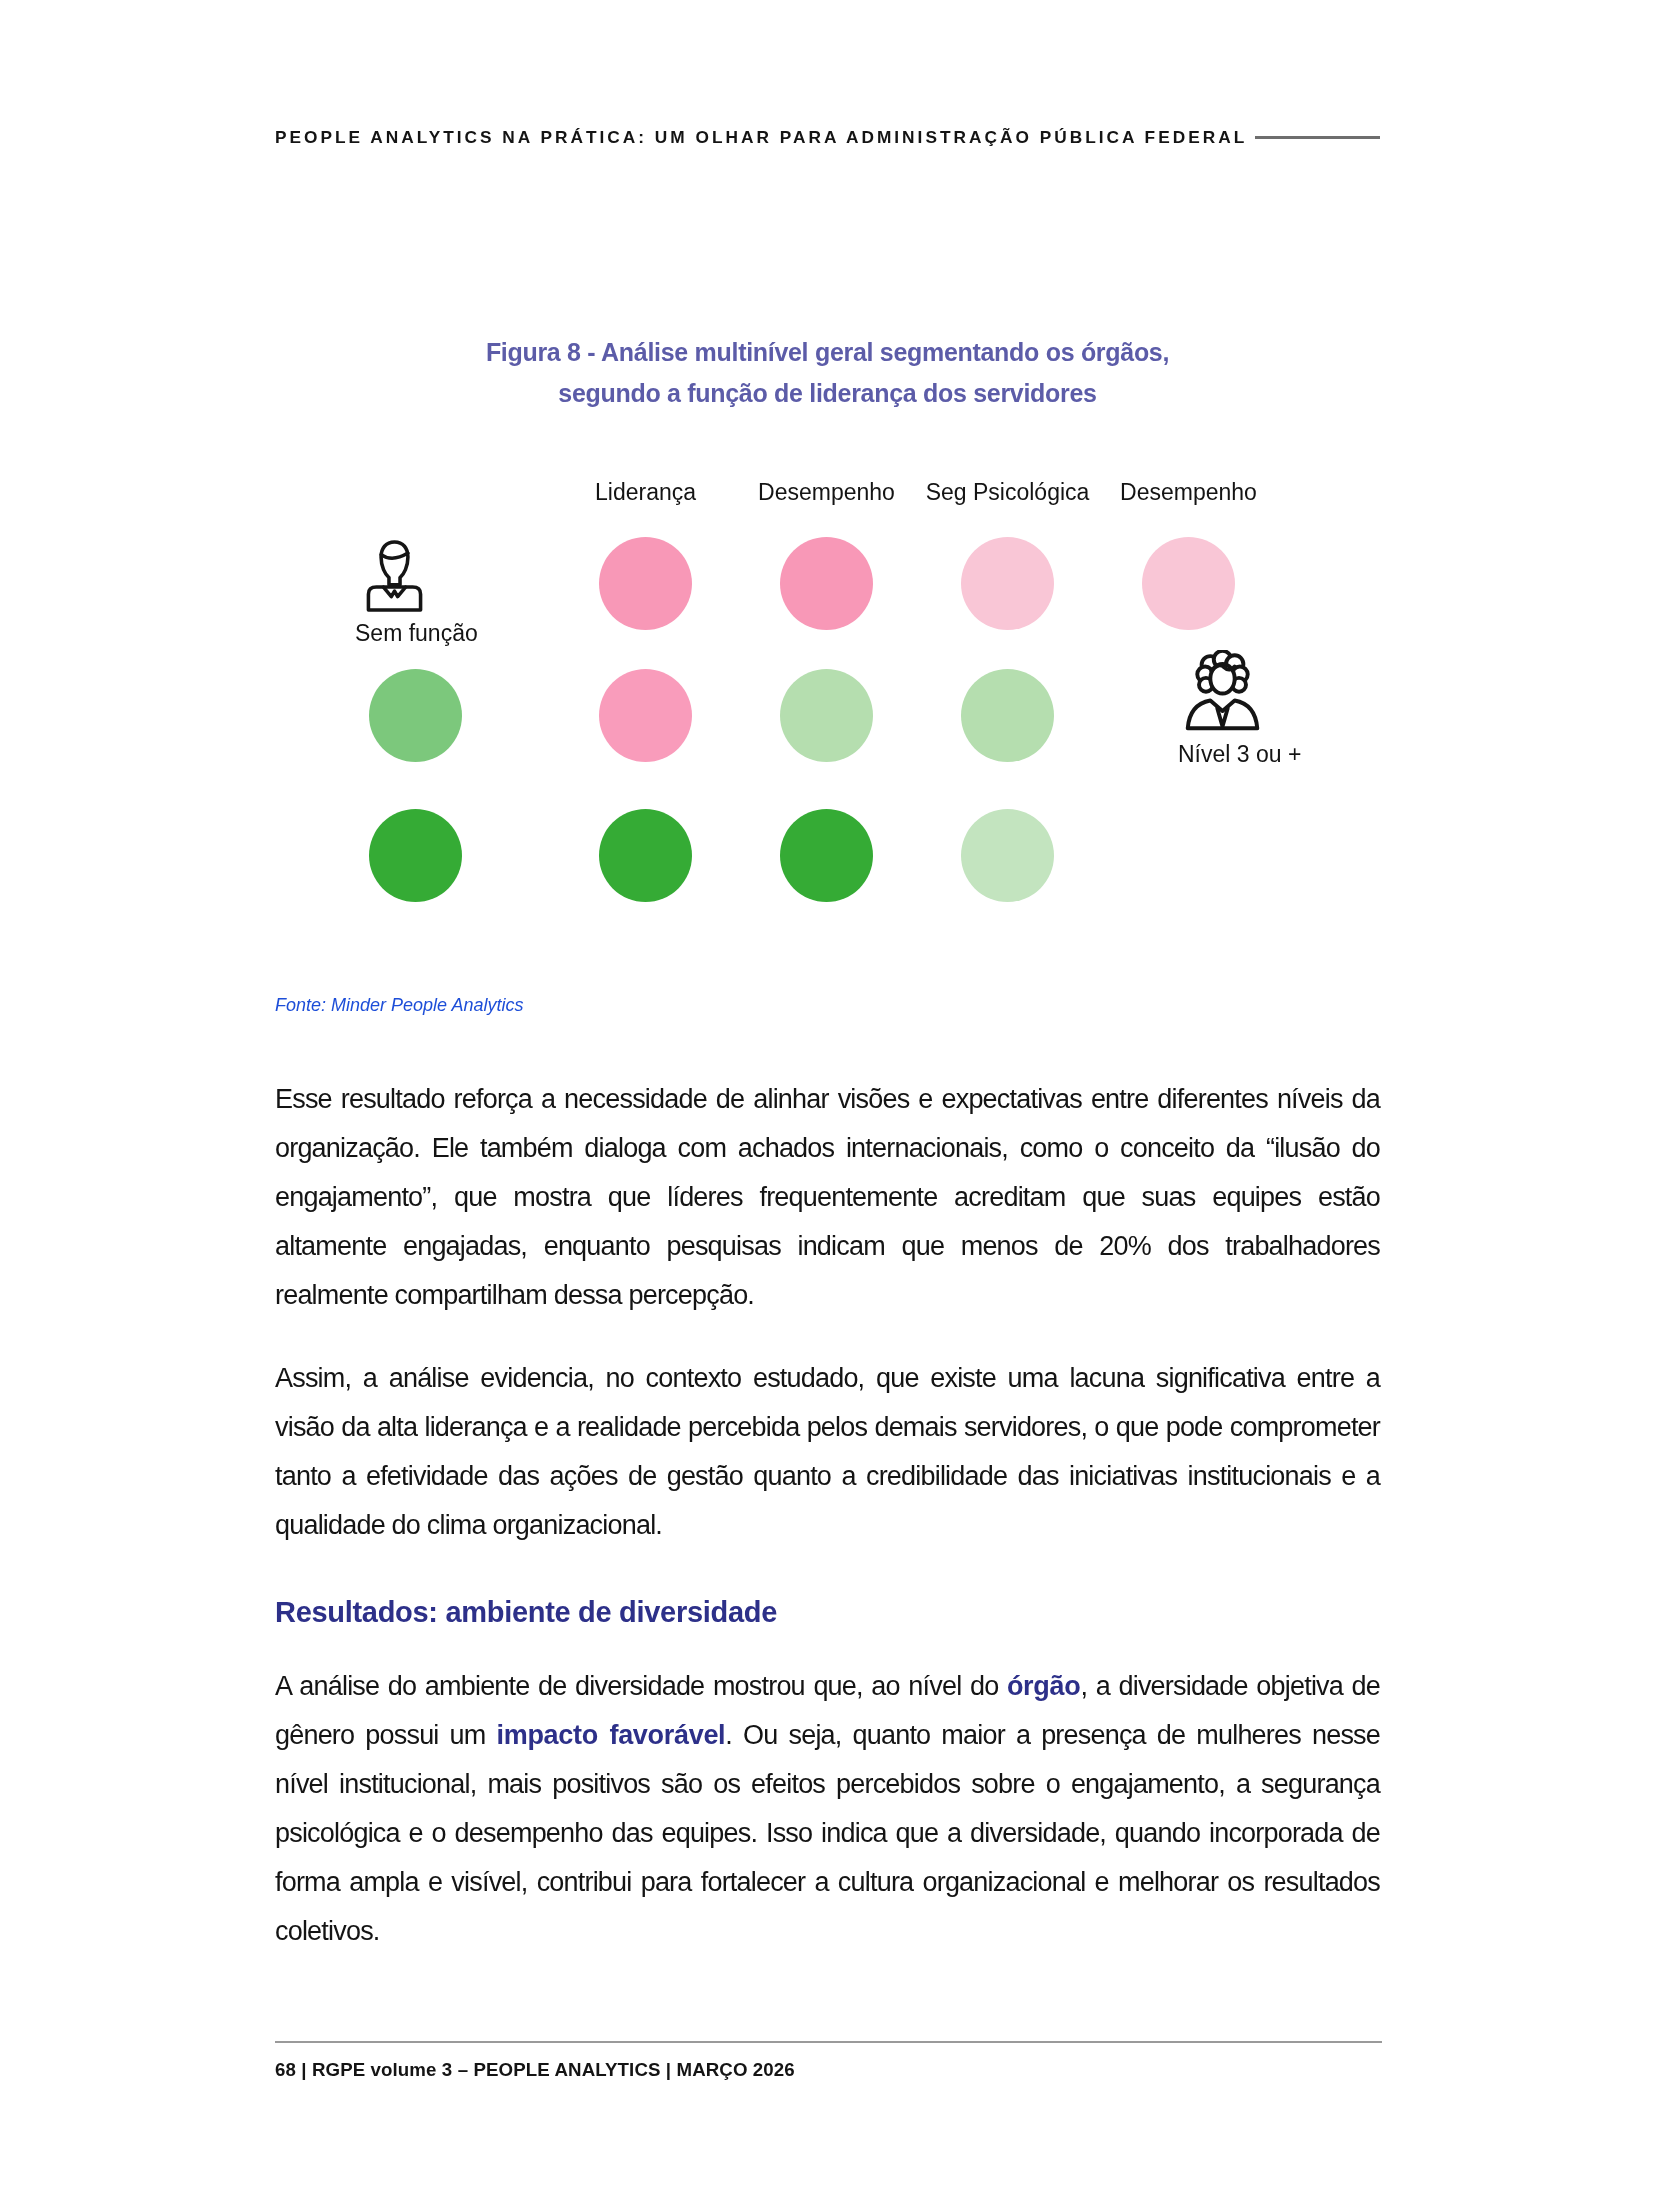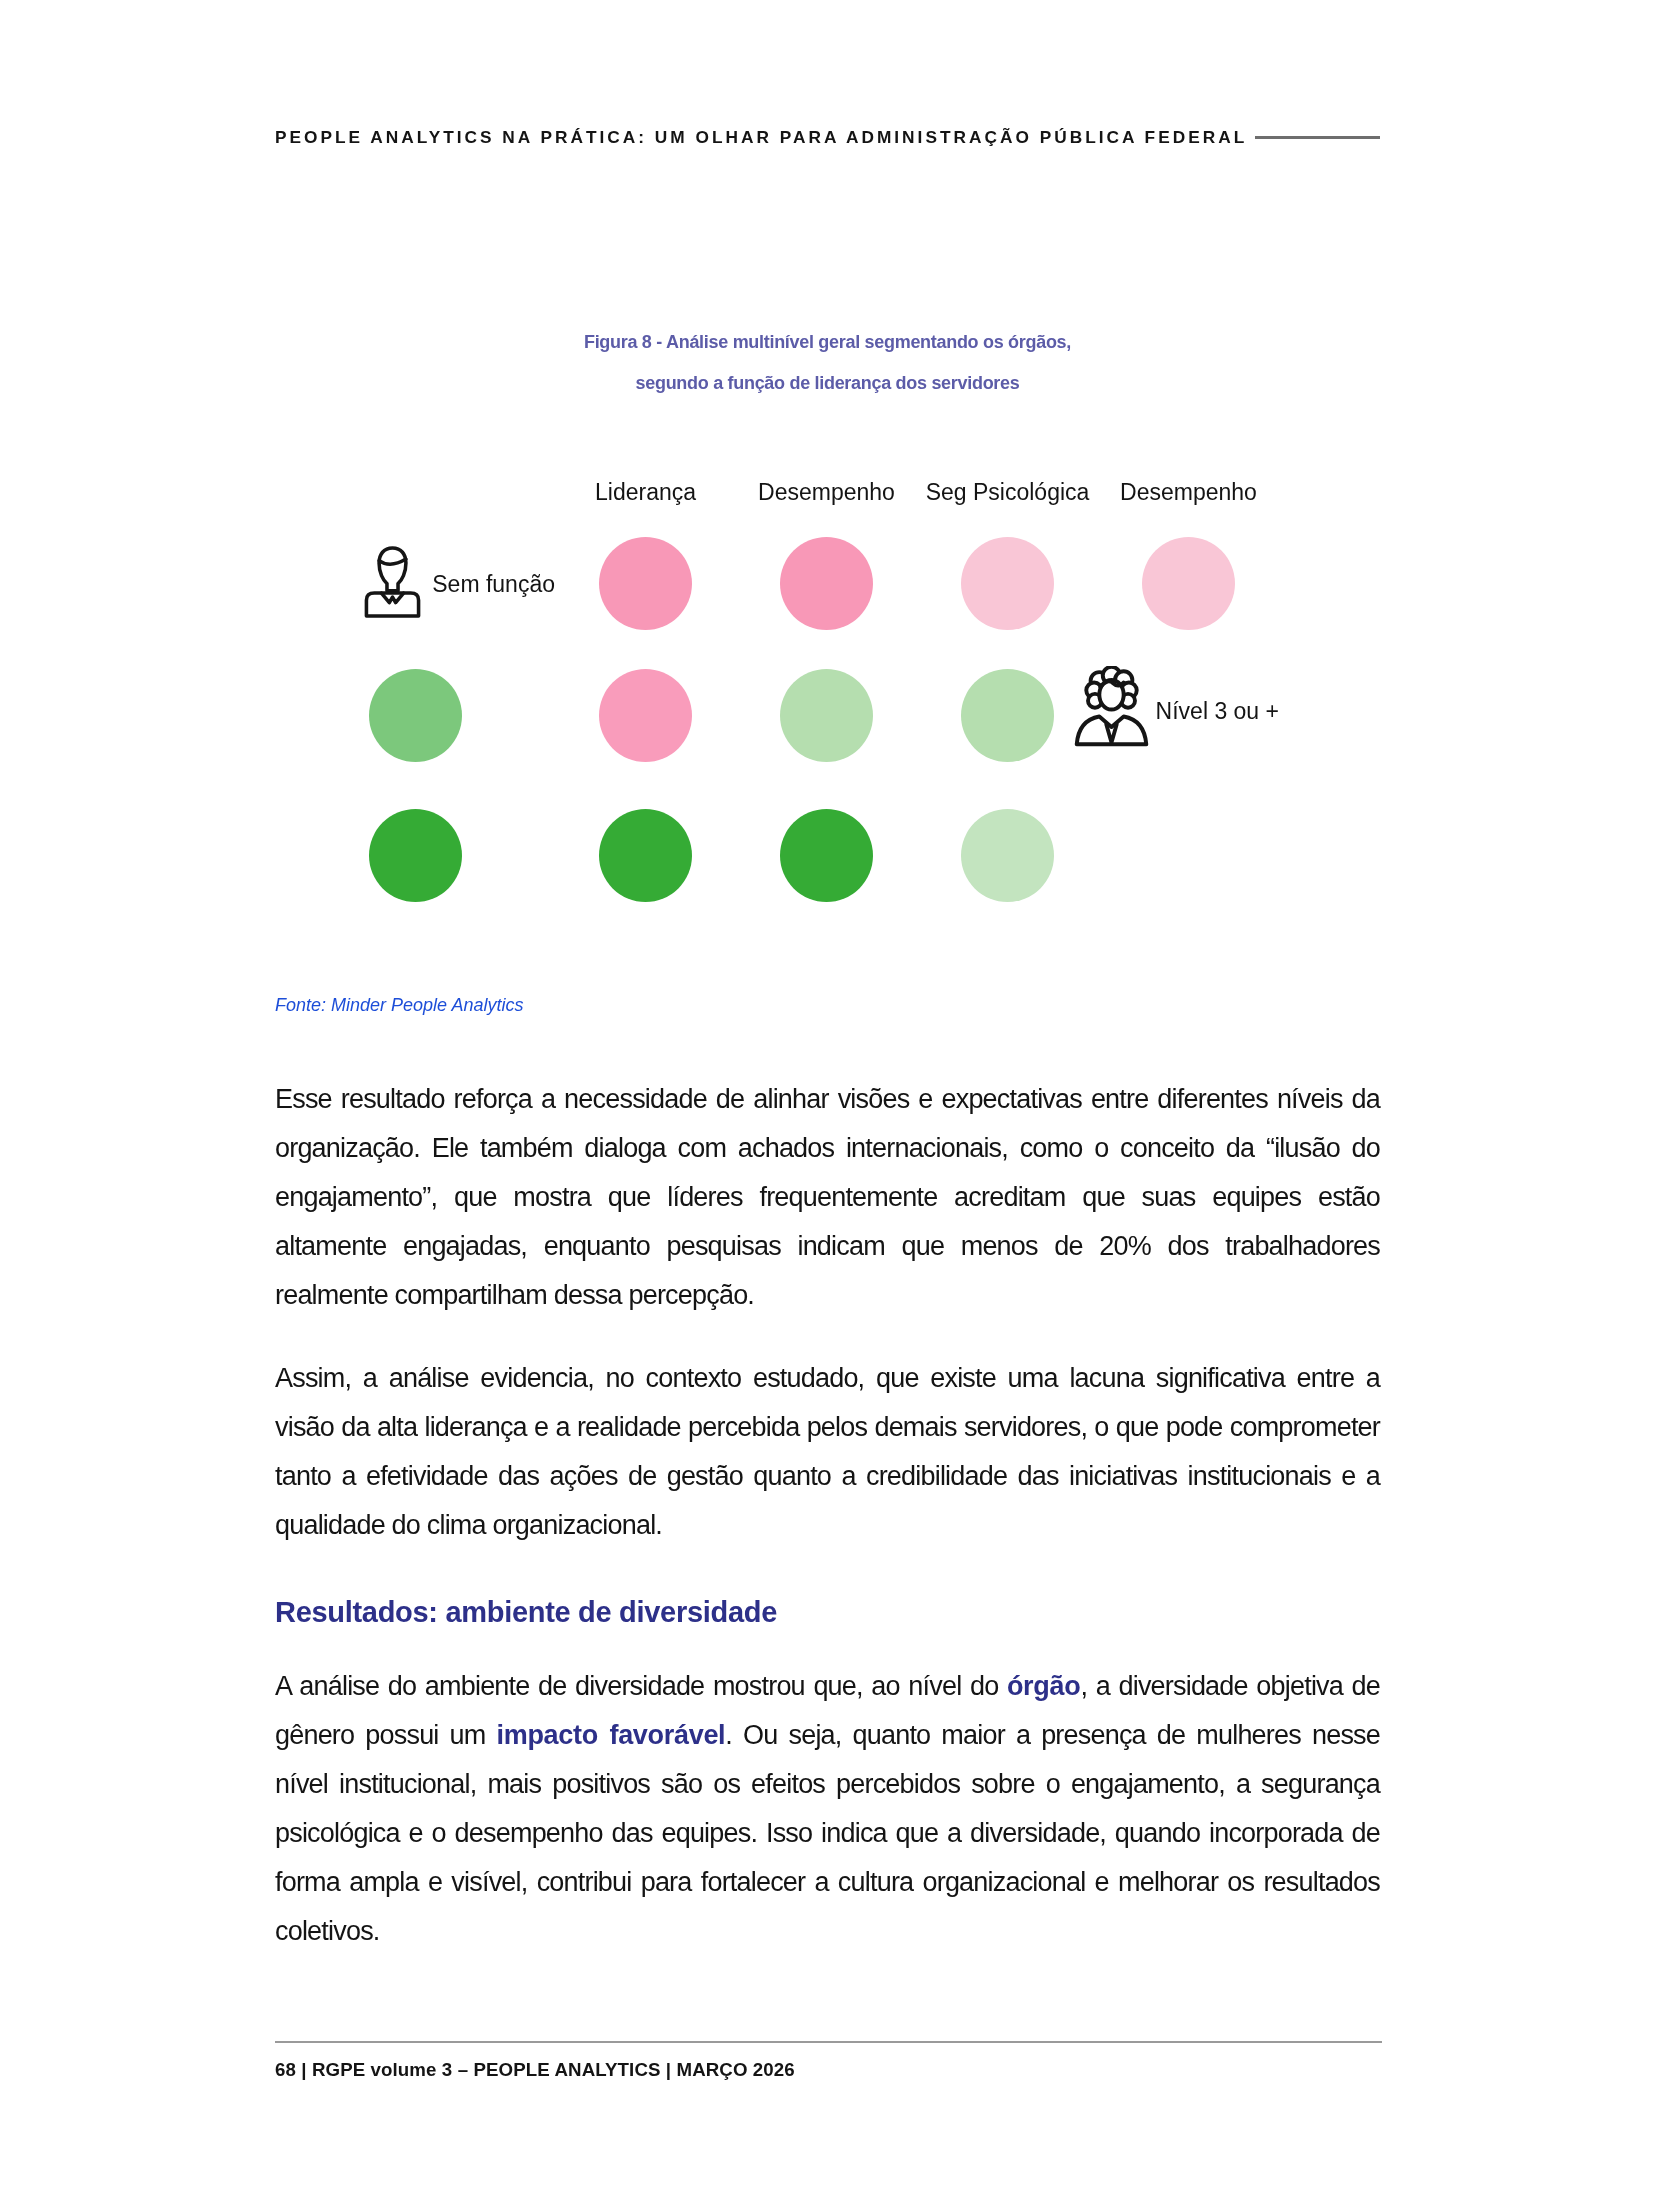--- a/index.html
+++ b/index.html
@@ -17,38 +17,38 @@
     display:flex;align-items:center;gap:8px;
   }
   .running-header .rh-title{
     font-size:17.3px;font-weight:700;letter-spacing:3px;
     color:#141414;white-space:nowrap;
   }
   .running-header .rh-rule{flex:1;height:2.7px;background:#6E6E6E;}
 
   
   .figure-title{
-    position:absolute;left:275px;top:322px;width:1105px;
-    text-align:center;font-weight:700;font-size:18px;line-height:41px;
+    position:absolute;left:275px;top:332px;width:1105px;
+    text-align:center;font-weight:700;font-size:25px;line-height:41px;
     letter-spacing:-0.3px;color:#5C5CA8;
   }
 
   
   .matrix{
     position:absolute;left:275px;top:467px;
     display:grid;
     grid-template-columns:280px repeat(4,181px);
     grid-template-rows:50px 133px 130px 150px;
   }
   .col-header{
     display:flex;align-items:center;justify-content:center;
     font-size:23px;color:#141414;white-space:nowrap;
   }
   .row-label-cell{
-    display:flex;align-items:center;justify-content:flex-end;
+    display:flex;flex-direction:column;justify-content:flex-end;
     padding-left:80px;padding-bottom:2.7px;
   }
   .row-label-cell.last{padding-bottom:12px;}
   .row-label{font-size:23px;color:#141414;white-space:nowrap;margin-top:4px;}
   .person-icon svg{display:block;}
   .person-icon path,.person-icon circle,.person-icon ellipse,.person-icon line{
     stroke:#151515;stroke-width:4.5;fill:none;stroke-linecap:round;stroke-linejoin:round;
   }
   .person-icon .fillwhite{fill:#ffffff;}
   .dot-cell{display:flex;align-items:center;justify-content:center;}

